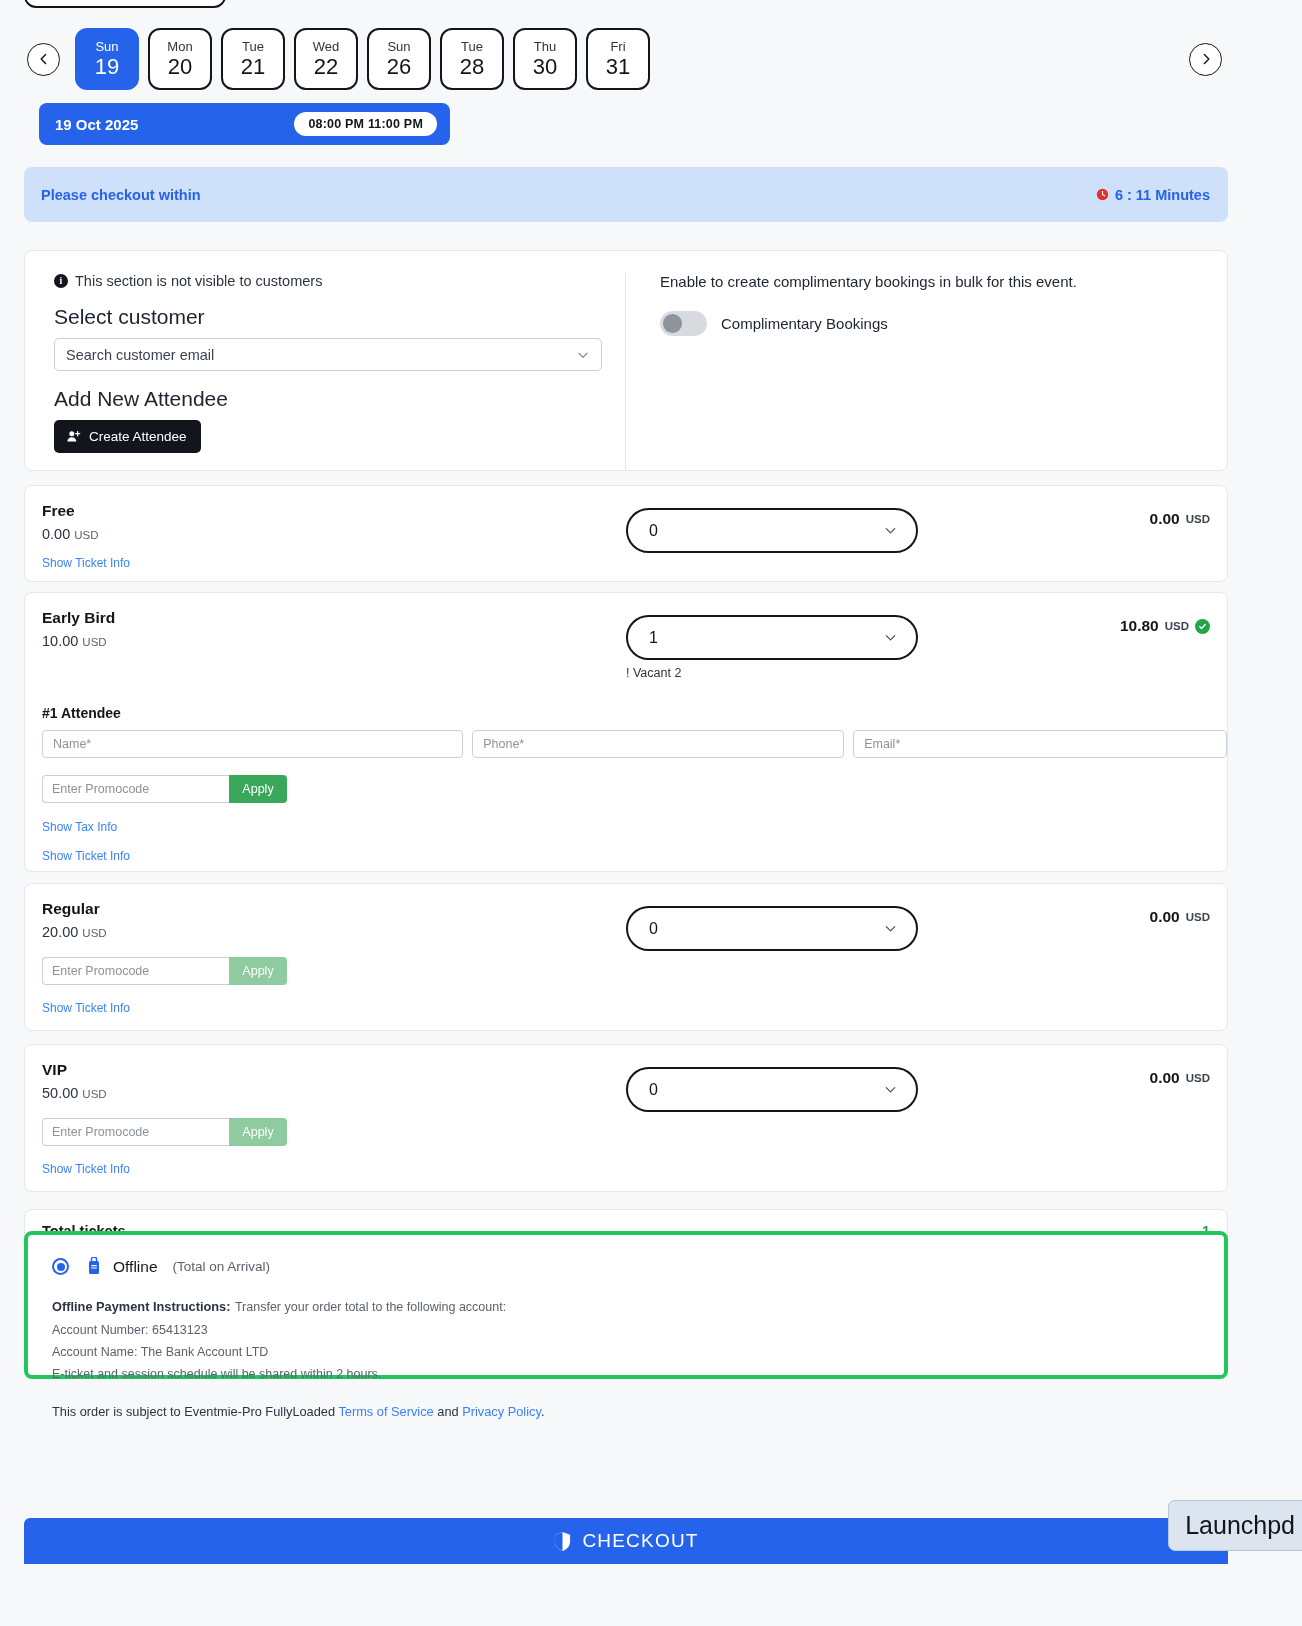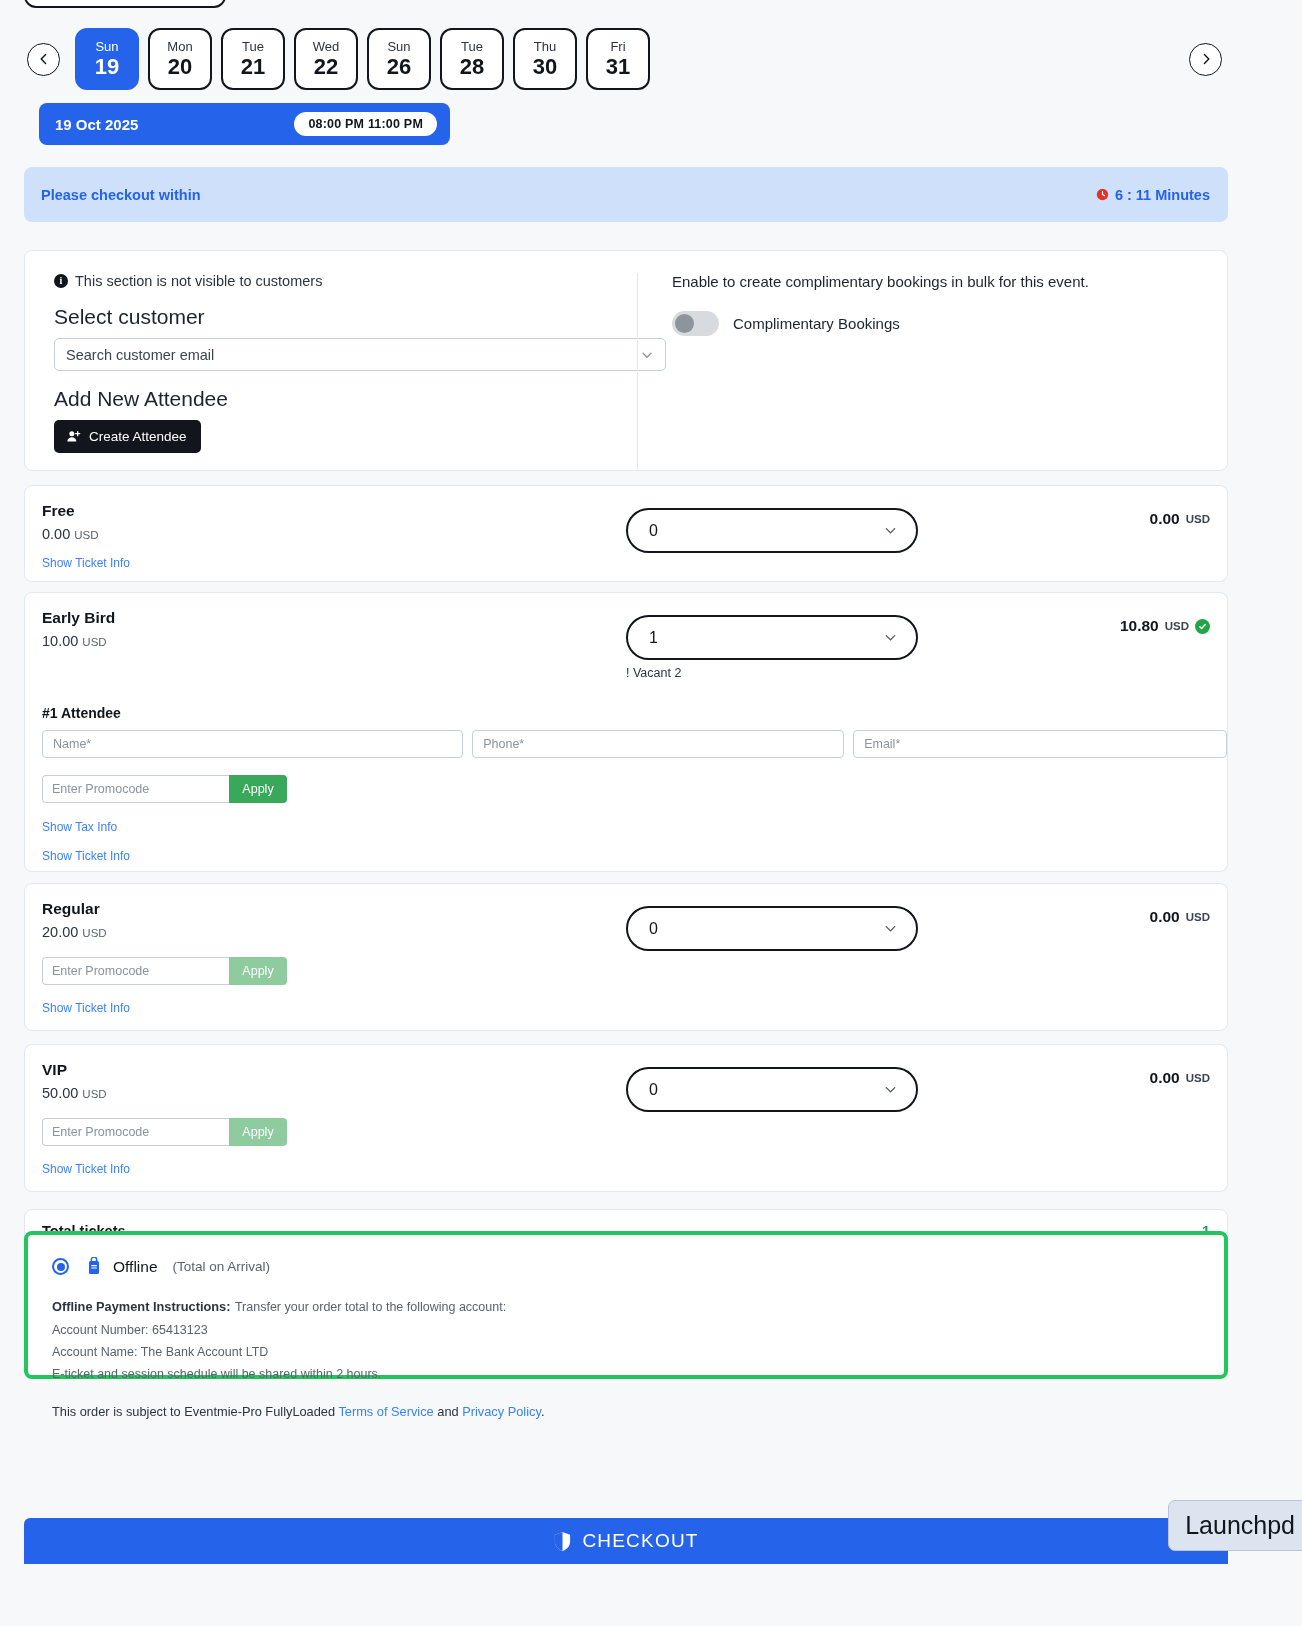--- a/index.html
+++ b/index.html
@@ -36,21 +36,21 @@
   .arrow-btn.right { position: absolute; right: 80px; }
   .arrow-btn svg { display: block; }
   .days { display: flex; gap: 9px; margin-left: 15px; }
   .day {
     width: 64px; height: 62px; border-radius: 12px;
     border: 2px solid #12161c; background: #ffffff;
     display: flex; flex-direction: column; align-items: center; justify-content: center;
     cursor: pointer;
   }
   .day .dow { font-size: 13px; line-height: 15px; color: #2b3440; }
-  .day .dnum { font-size: 22px; line-height: 25px; font-weight: 700; color: #12161c; }
+  .day .dnum { font-size: 22px; line-height: 25px; font-weight: 400; color: #12161c; }
   .day.active { background: #2563eb; border-color: #2563eb; }
   .day.active .dow, .day.active .dnum { color: #ffffff; }
 
   
   .session {
     position: absolute; left: 39px; top: 103px;
     width: 411px; height: 42px;
     background: #2563eb; border-radius: 8px;
     display: flex; align-items: center; justify-content: space-between;
     padding: 0 13px 0 16px; cursor: pointer;
@@ -75,30 +75,30 @@
   
   .card {
     position: absolute; left: 24px; width: 1204px;
     background: #ffffff; border: 1px solid #e3e8ee; border-radius: 8px;
   }
 
   
   #admin-card { top: 250px; height: 221px; }
   .admin-inner { display: flex; height: 100%; padding: 22px 0 0 0; }
   .admin-left { width: 600px; padding-left: 29px; }
-  .admin-right { flex: 1; padding-left: 34px; border-left: 1px solid #e3e8ee; margin-left: 12px; }
+  .admin-right { flex: 1; padding-left: 34px; border-left: 1px solid #e3e8ee; margin-left: 0; }
   .notvisible { display: flex; align-items: center; gap: 7px; font-size: 14.5px; color: #2b3440; }
   .info-dot {
     width: 14px; height: 14px; border-radius: 50%; background: #12161c;
     color: #ffffff; font-size: 10px; font-weight: 700; line-height: 14px;
     text-align: center; flex: 0 0 auto; font-family: "Liberation Serif", serif;
   }
   .lbl { font-size: 21px; color: #1c2430; margin-top: 16px; }
   .select-box {
-    margin-top: 9px; width: 612px; height: 33px;
+    margin-top: 9px; width: 548px; height: 33px;
     border: 1px solid #c8cfd8; border-radius: 5px; background: #ffffff;
     display: flex; align-items: center; justify-content: space-between;
     padding: 0 11px 0 11px; cursor: pointer;
   }
   .select-box span { font-size: 14.5px; color: #3b444f; }
   .btn-dark {
     margin-top: 9px; display: inline-flex; align-items: center; gap: 8px;
     background: #12161c; color: #ffffff; border: none; border-radius: 5px;
     font-size: 13.5px; padding: 9px 14px 9px 12px; cursor: pointer;
     font-family: "Liberation Sans", sans-serif;

